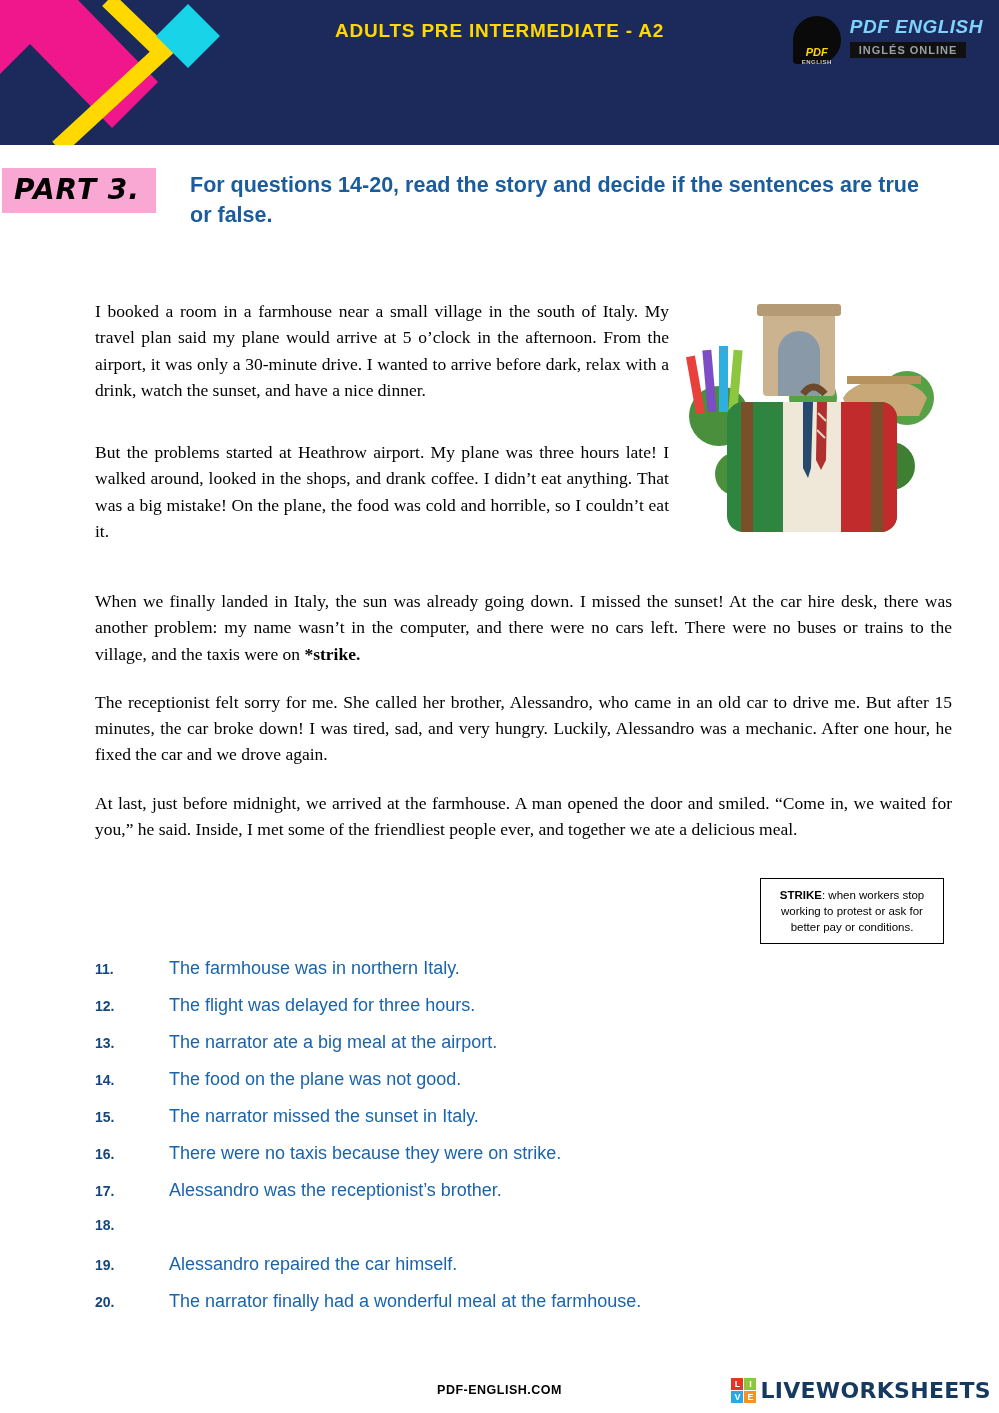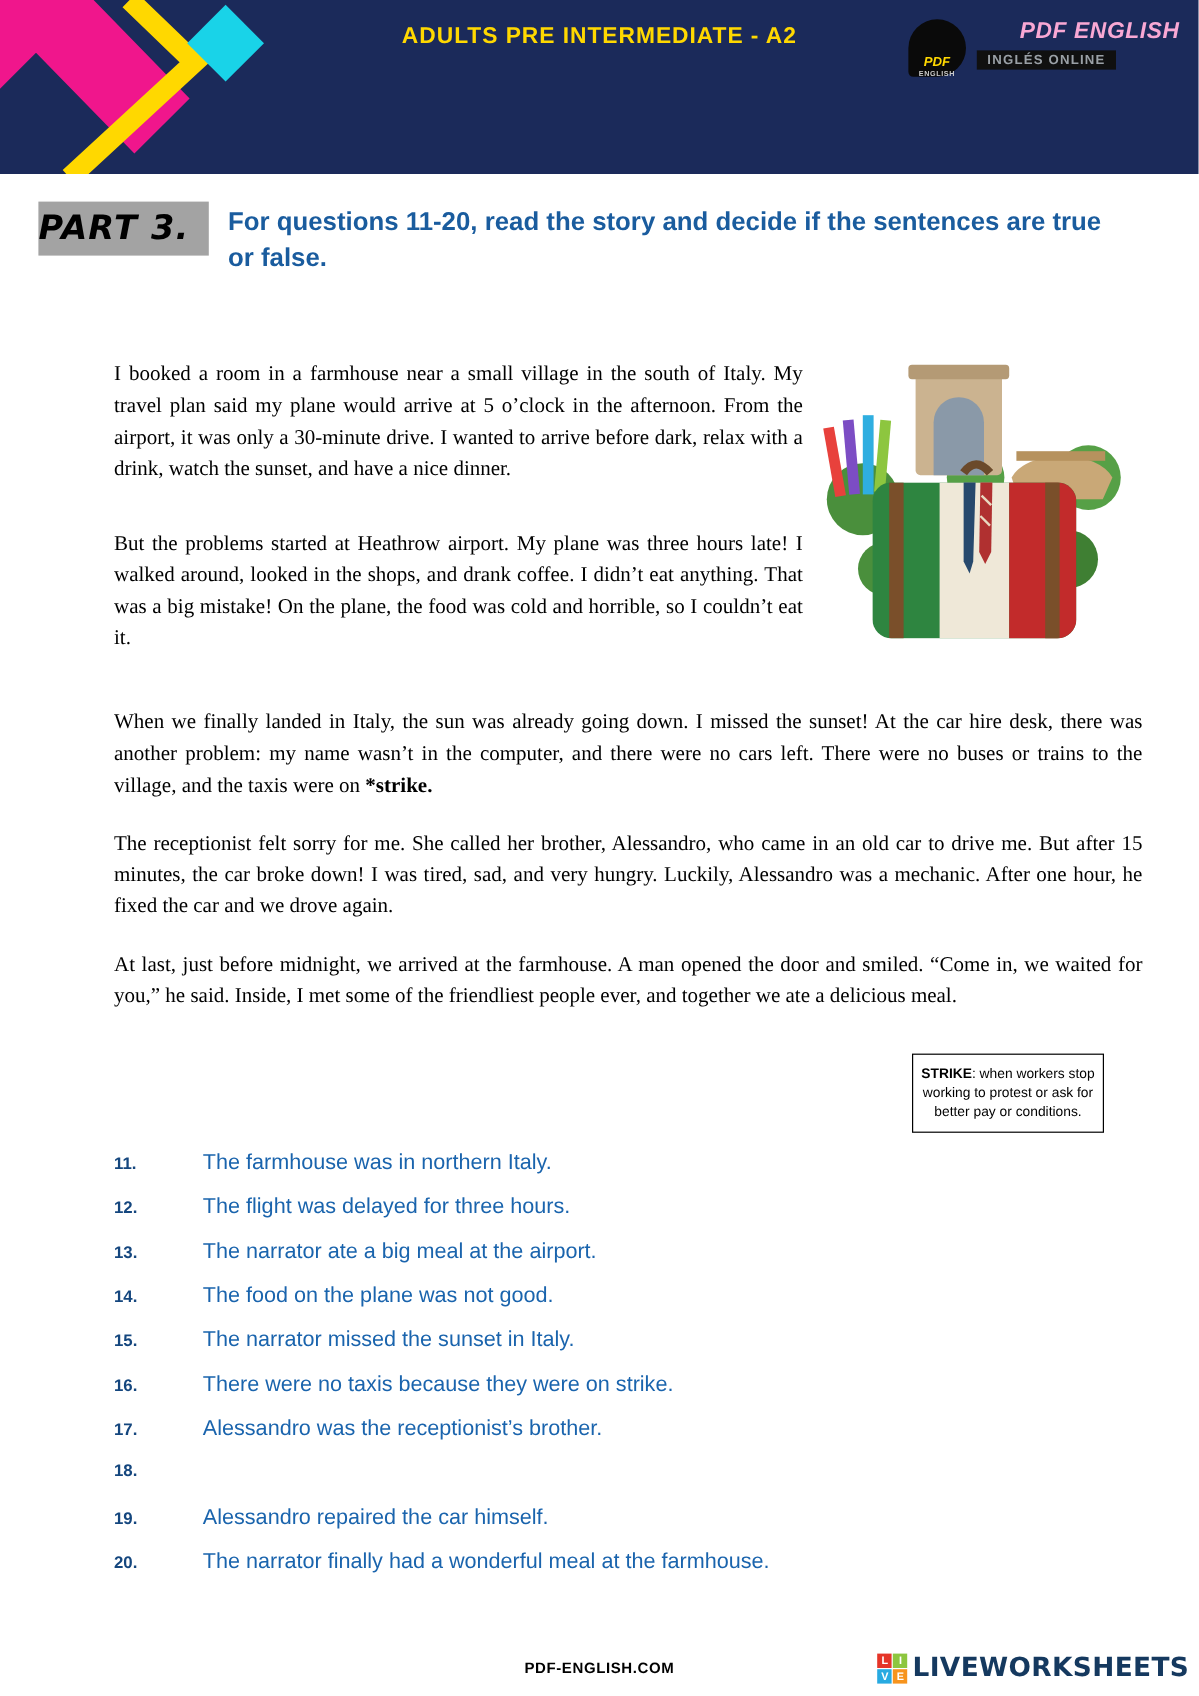--- a/index.html
+++ b/index.html
@@ -16,45 +16,45 @@
     margin-top:8px; font-size:40px; font-weight:900; letter-spacing:3px;
     color:#f2f2f2; font-family:"DejaVu Sans", sans-serif;
     -webkit-text-stroke:2.5px #ffd800;
     text-shadow:4px 4px 0 #05050d;
   }
   .logo { position:absolute; right:16px; top:16px; display:flex; gap:9px; align-items:flex-start; }
   .logo-badge { width:48px; height:48px; border-radius:50% 50% 50% 4px; background:#0a0a0a;
     display:flex; flex-direction:column; align-items:center; justify-content:center; }
   .logo-badge .b1 { color:#ffd800; font-size:11px; font-weight:900; font-style:italic; line-height:1;margin-top:34px; }
   .logo-badge .b2 { color:#cccccc; font-size:6px; font-weight:bold; letter-spacing:0.5px; line-height:1.4; }
-  .logo-name { color:#f9a8d4; font-size:19px; font-weight:900; font-style:italic; letter-spacing:0.5px;margin-left:36px; }
+  .logo-name { color:#7dd3fc; font-size:19px; font-weight:900; font-style:italic; letter-spacing:0.5px; }
   .logo-sub { display:inline-block; background:#101010; color:#9aa0a6; font-size:11px; font-weight:bold;
     padding:2px 9px; margin-top:4px; letter-spacing:1px; }
 
   
-  .part-badge { position:absolute; left:32px; top:168px; background:#a3a3a3; color:#000;
-    padding:5px 16px 7px 0; font-size:28px; font-weight:900; font-style:italic;
+  .part-badge { position:absolute; left:2px; top:168px; background:#f9a8d4; color:#000;
+    padding:5px 16px 7px 12px; font-size:28px; font-weight:900; font-style:italic;
     letter-spacing:1px; font-family:"DejaVu Sans", sans-serif; }
   .instructions { position:absolute; left:190px; top:170px; width:730px;
     color:#1a5c9e; font-size:21.5px; font-weight:bold; line-height:1.4; }
 
   
   .story { position:absolute; left:95px; top:298px; width:857px;
     font-family:"Liberation Serif", serif; font-size:17.5px; color:#000;
     line-height:1.5; text-align:justify; }
   .story-top { display:flex; gap:16px; }
   .story-top-text { width:574px; }
   .story p + p { margin-top:22px; }
   .story-top-text p + p { margin-top:36px; }
   .story-full { margin-top:22px; }
   .bold { font-weight:bold; }
   .story-img { width:255px; height:268px; flex:0 0 auto; }
 
   
-  .note { position:absolute; left:760px; top:878px; width:160px; border:1.5px solid #000;
+  .note { position:absolute; left:760px; top:878px; width:184px; border:1.5px solid #000;
     padding:8px 6px; font-size:11.5px; line-height:1.4; text-align:center;
     font-family:"Liberation Sans", sans-serif; color:#000; }
 
   
   .questions { position:absolute; left:95px; top:958px; width:830px; }
   .q-row { display:flex; align-items:baseline; height:37px; }
   .q-num { width:74px; flex:0 0 auto; font-weight:bold; font-size:14px; color:#14467e; }
   .q-text { font-size:18px; color:#1a64ad; }
 
   
@@ -90,21 +90,21 @@
         <span class="b2">ENGLISH</span>
       </div>
       <div>
         <div class="logo-name">PDF ENGLISH</div>
         <div class="logo-sub">INGLÉS ONLINE</div>
       </div>
     </div>
   </div>
 
   <div class="part-badge">PART 3.</div>
-  <div class="instructions">For questions 11-20, read the story and decide if the sentences are true or false.</div>
+  <div class="instructions">For questions 14-20, read the story and decide if the sentences are true or false.</div>
 
   <div class="story">
     <div class="story-top">
       <div class="story-top-text">
         <p>I booked a room in a farmhouse near a small village in the south of Italy. My travel plan said my plane would arrive at 5 o’clock in the afternoon. From the airport, it was only a 30-minute drive. I wanted to arrive before dark, relax with a drink, watch the sunset, and have a nice dinner.</p>
         <p>But the problems started at Heathrow airport. My plane was three hours late! I walked around, looked in the shops, and drank coffee. I didn’t eat anything. That was a big mistake! On the plane, the food was cold and horrible, so I couldn’t eat it.</p>
       </div>
 
       <svg class="story-img" viewBox="0 0 255 268">
 

